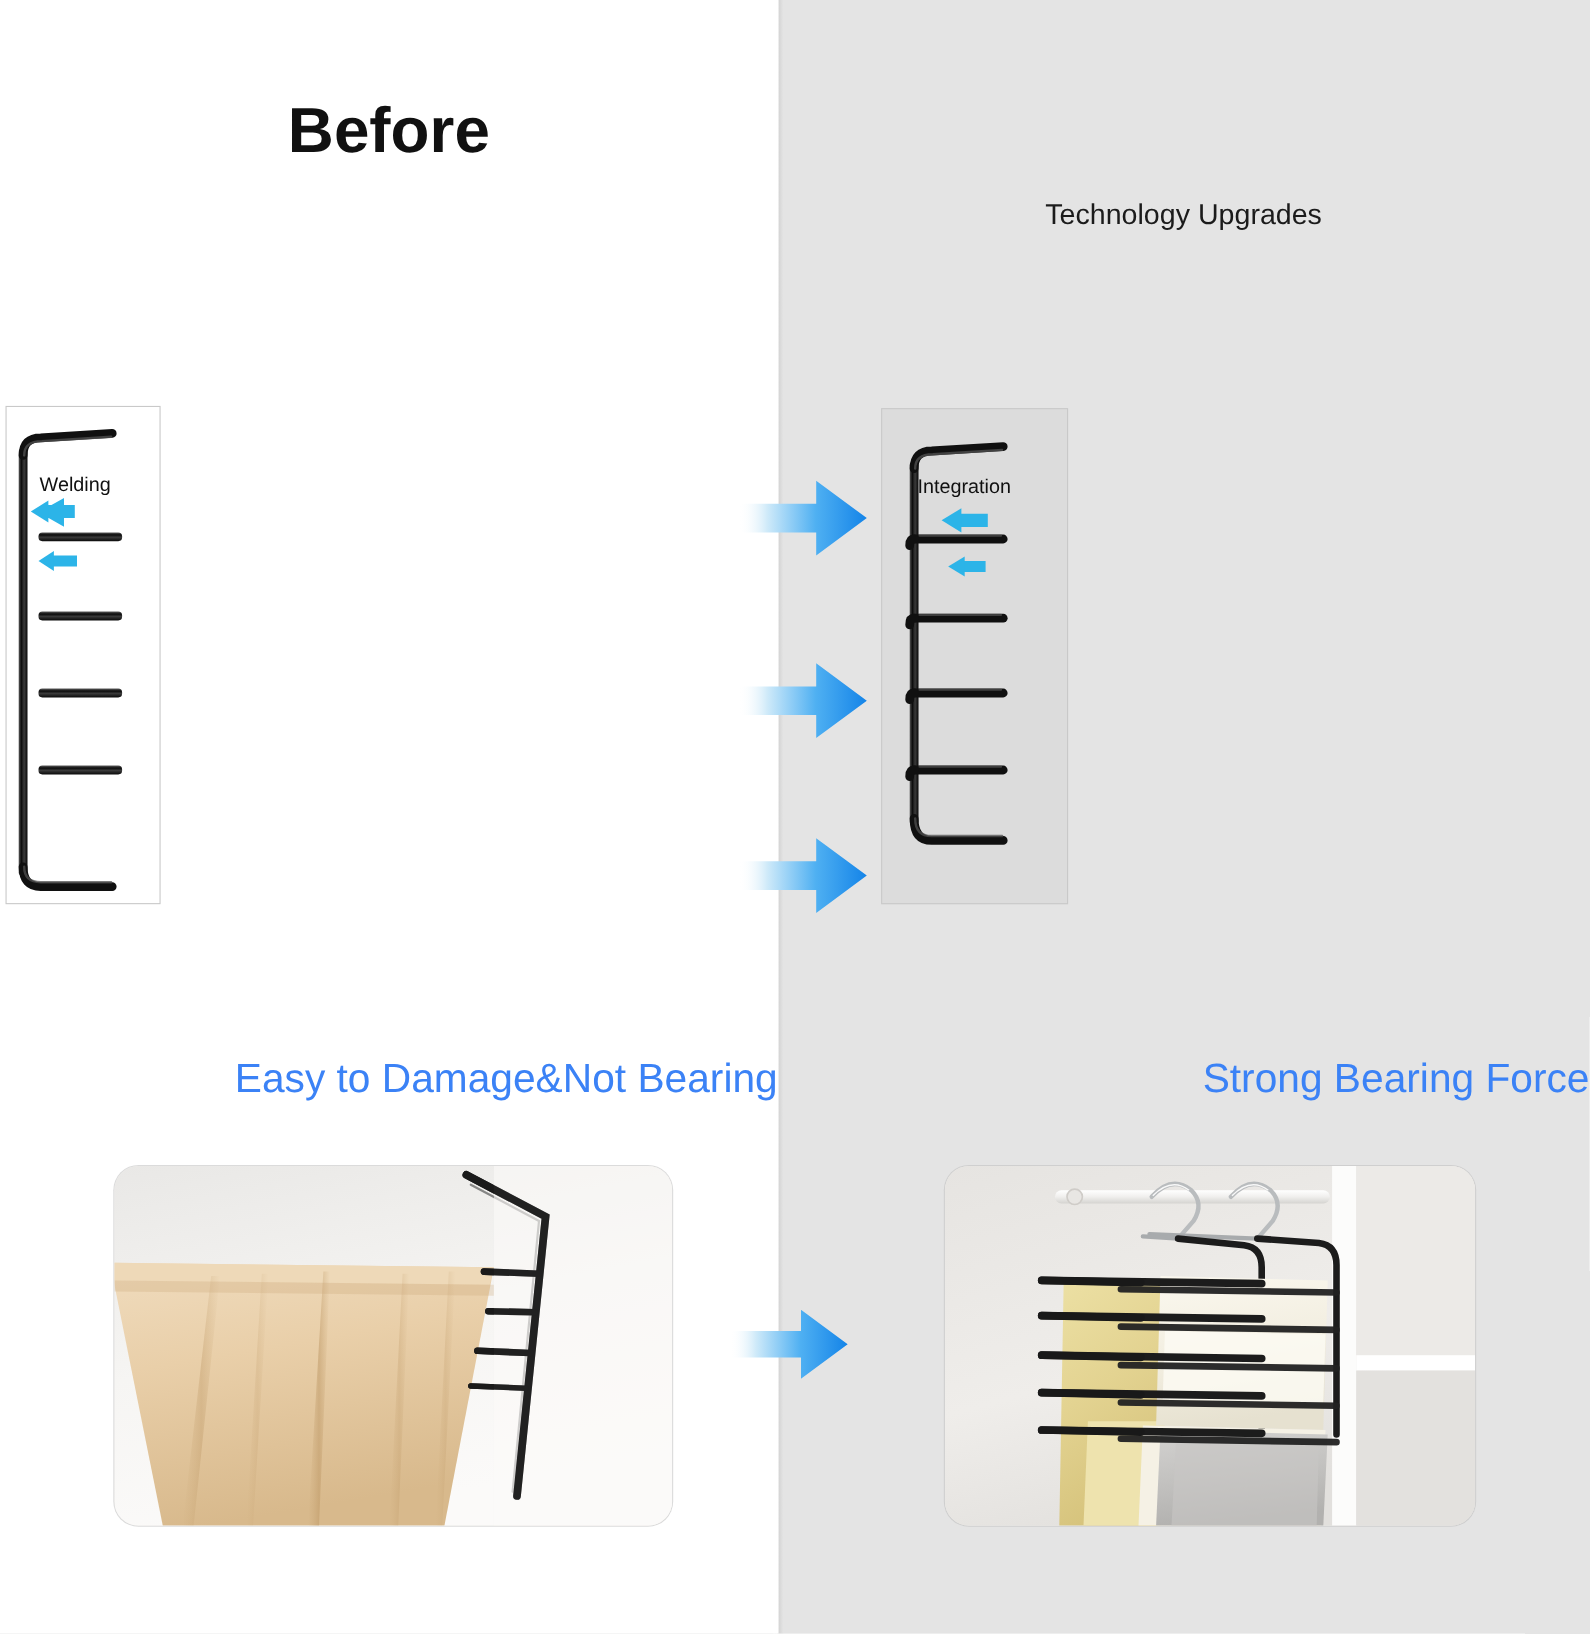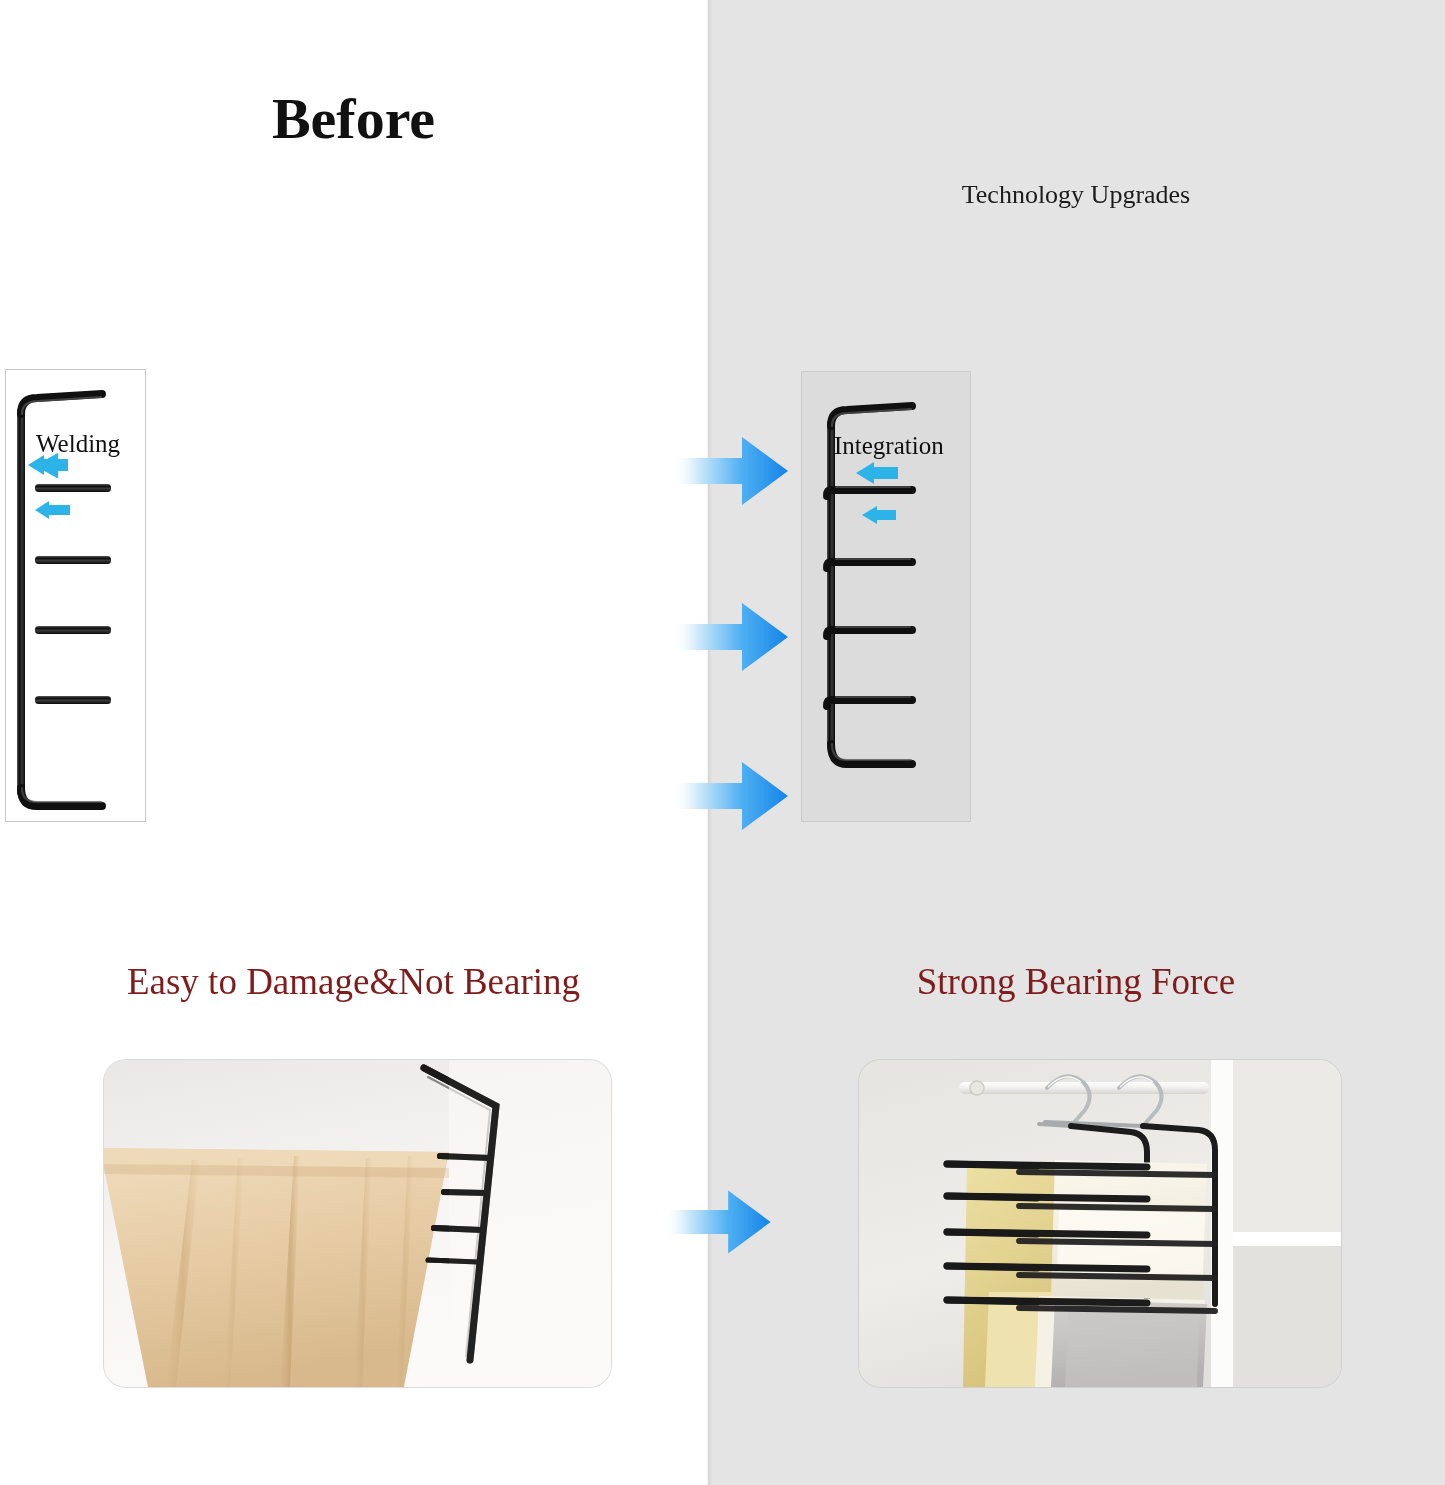--- a/index.html
+++ b/index.html
@@ -2,21 +2,21 @@
 <html><head>
 <meta charset="utf-8">
 <style>
   html,body{margin:0;padding:0;}
   body{
     width:1445px;height:1485px;
     font-family:"Liberation Sans","DejaVu Sans",sans-serif;
     background:#ffffff;
     overflow:hidden;
   }
-  #stage{position:relative;width:1445px;height:1485px;overflow:hidden;font-family:Liberation Serif, serif;}
+  #stage{position:relative;width:1445px;height:1485px;overflow:hidden;}
 
   
   .panel{position:absolute;top:0;height:1485px;}
   #panel-left{left:0;width:707px;background:#ffffff;}
   #panel-right{left:707px;width:738px;background:#e4e4e4;}
   #divider{position:absolute;left:703px;top:0;width:9px;height:1485px;
     background:linear-gradient(to right,#ffffff 0%,#ffffff 45%,#d6d6d6 62%,#e4e4e4 100%);}
 
   
   .h-title{
@@ -25,32 +25,32 @@
   }
   #title-before{left:0;width:707px;top:85px;}
   #title-now{left:707px;width:738px;top:85px;}
   #subtitle-now{
     position:absolute;left:707px;width:738px;top:180px;
     font-size:26px;color:#1b1b1b;text-align:center;white-space:nowrap;
   }
 
   
   .cap{
-    position:absolute;font-size:37px;color:#7f1d1d;text-align:center;
+    position:absolute;font-size:37px;color:#3b82f6;text-align:right;
     white-space:nowrap;
   }
   #cap-left{left:0;width:707px;top:960px;}
   #cap-right{left:707px;width:738px;top:960px;}
 
   
   .callout{position:absolute;border:1px solid #c9c9c9;box-sizing:border-box;}
   #callout-left{left:5px;top:369px;width:141px;height:453px;background:#ffffff;}
   #callout-right{left:801px;top:371px;width:170px;height:451px;background:#dcdcdc;}
   .callout-label{
-    position:absolute;font-size:25px;color:#101010;white-space:nowrap;
+    position:absolute;font-size:18px;color:#101010;white-space:nowrap;
   }
   #label-welding{left:36px;top:430px;}
   #label-integration{left:834px;top:432px;}
 
   
   .co-svg{position:absolute;left:0;top:0;}
   #hanger-left-wrap{left:160px;top:340px;width:500px;height:470px;}
   #hanger-right-wrap{left:972px;top:340px;width:470px;height:470px;}
 
   

